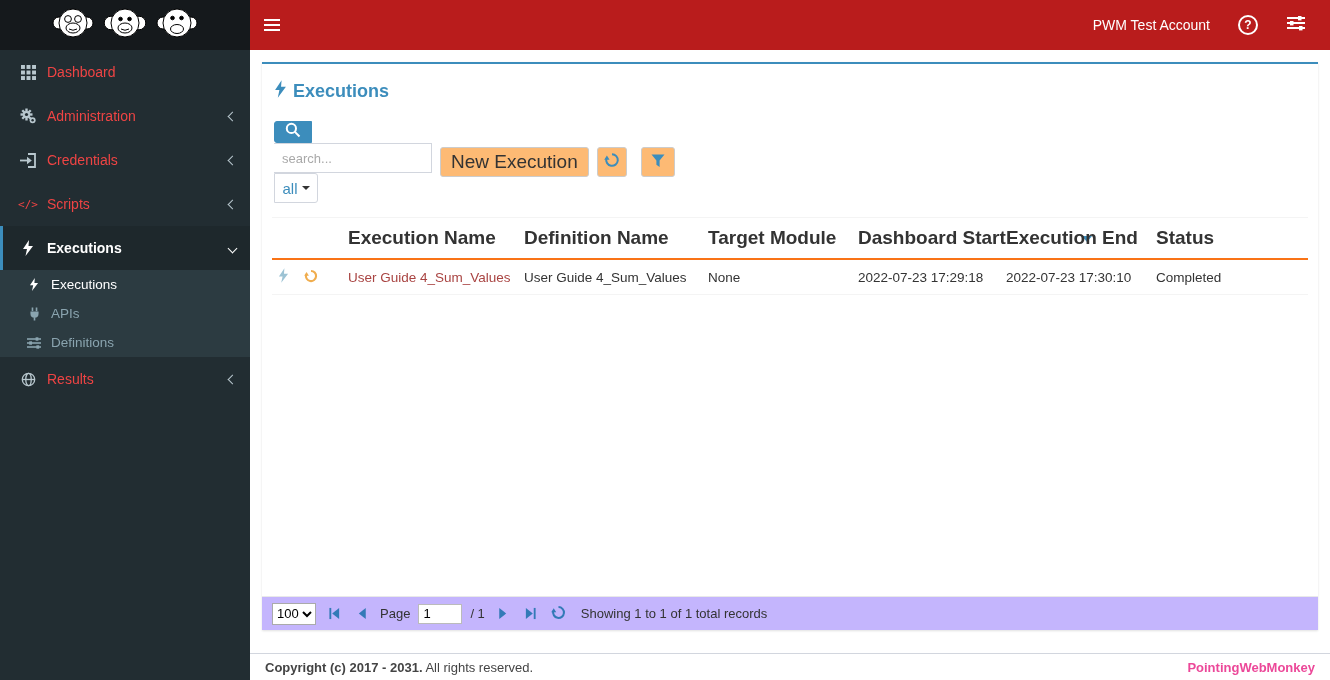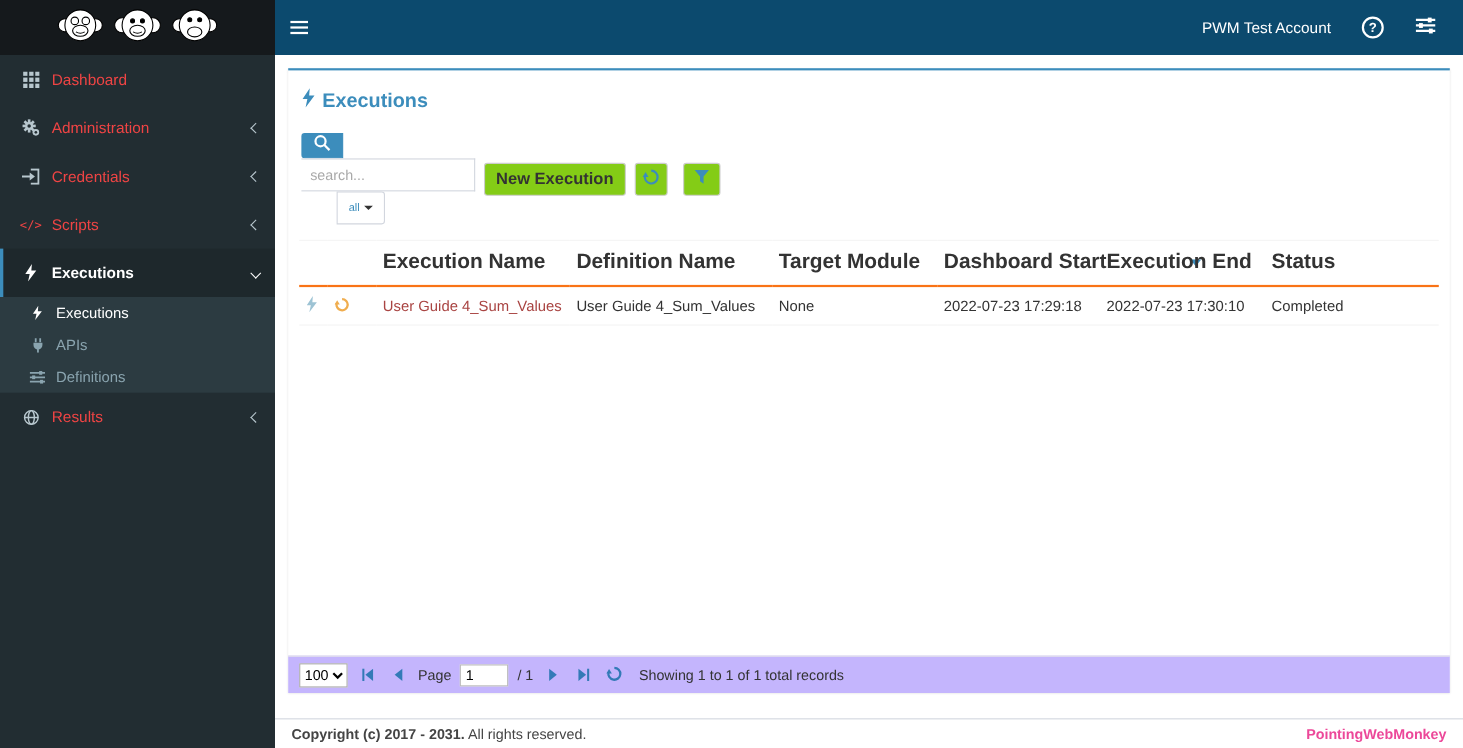--- a/index.html
+++ b/index.html
@@ -3,21 +3,21 @@
 <meta charset="utf-8">
 <style>
   * { box-sizing: border-box; margin: 0; padding: 0; }
   html,body { width:1330px; height:680px; overflow:hidden;
     font-family:"Liberation Sans", sans-serif; background:#fff; }
 
   
   .topbar { position:fixed; top:0; left:0; width:1330px; height:50px; z-index:10; }
   .logo { position:absolute; left:0; top:0; width:250px; height:50px;
     background:#15191c; display:flex; align-items:center; justify-content:center; cursor:pointer; }
-  .navbar { position:absolute; left:250px; top:0; right:0; height:50px; background:#0c4a6e;
+  .navbar { position:absolute; left:250px; top:0; right:0; height:50px; background:#b91c1c;
     display:flex; align-items:center; }
   .hamburger { width:44px; height:50px; display:flex; flex-direction:column; gap:3px;
     align-items:center; justify-content:center; cursor:pointer; }
   .hamburger i { width:16px; height:2px; background:#fff; display:block; }
   .nav-right { margin-left:auto; display:flex; align-items:center; gap:8px; padding-right:14px; }
   .account { color:#fff; font-size:14px; padding:0 10px; height:50px; display:flex; align-items:center; cursor:pointer; }
   .nav-icon-btn { width:40px; height:50px; display:flex; align-items:center; justify-content:center; cursor:pointer; }
   .help-circle { width:20px; height:20px; border:2px solid #fff; border-radius:50%;
     color:#fff; font-size:12px; font-weight:bold; display:flex; align-items:center; justify-content:center; }
 
@@ -48,25 +48,25 @@
 
   .toolbar { display:flex; align-items:center; padding:10px 12px; gap:8px; }
   .search-group { display:flex; align-items:stretch;flex-direction:column; }
   .search-btn { width:38px; background:#3c8dbc; border:1px solid #3c8dbc;
     border-radius:3px 0 0 3px; display:flex; align-items:center; justify-content:center; cursor:pointer; }
   .search-input { width:158px; height:30px; border:1px solid #d2d6de; border-left:0;
     padding:0 8px; font-size:13px; color:#333; outline:none; }
   .search-input::placeholder { color:#a9a9a9; }
   .scope-btn { width:44px; height:30px; border:1px solid #d2d6de; border-left:1px solid #d2d6de;
     background:#fff; border-radius:0 3px 3px 0; display:flex; align-items:center; justify-content:center;
-    gap:4px; font-size:10px; color:#3c8dbc; cursor:pointer;margin-left:32px; }
+    gap:4px; font-size:15px; color:#3c8dbc; cursor:pointer; }
   .caret-dn { width:0; height:0; border-left:4px solid transparent; border-right:4px solid transparent;
     border-top:4px solid #333; }
-  .btn { height:30px; background:#84cc16; border:1px solid #ccc; border-radius:3px;
-    font-size:15px; color:#333; padding:0 10px; cursor:pointer; display:flex; align-items:center; justify-content:center;font-weight:bold; }
+  .btn { height:30px; background:#fdba74; border:1px solid #ccc; border-radius:3px;
+    font-size:19px; color:#333; padding:0 10px; cursor:pointer; display:flex; align-items:center; justify-content:center; }
   .btn.icon-only { width:30px; padding:0; }
   .btn.filter { width:34px; margin-left:6px; }
 
   
   table.grid { border-collapse:collapse; table-layout:fixed; width:calc(100% - 20px); margin:4px 10px 0 10px;
     border-top:1px solid #f4f4f4; }
   table.grid th { text-align:left; font-size:19px; color:#333; padding:9px 6px;
     border-bottom:2px solid #f97316; cursor:pointer; white-space:nowrap; }
   table.grid td { font-size:13.5px; color:#333; padding:8px 6px; border-bottom:1px solid #f4f4f4; white-space:nowrap; }
   .sort-caret { display:inline-block; width:0; height:0; border-left:5px solid transparent;

